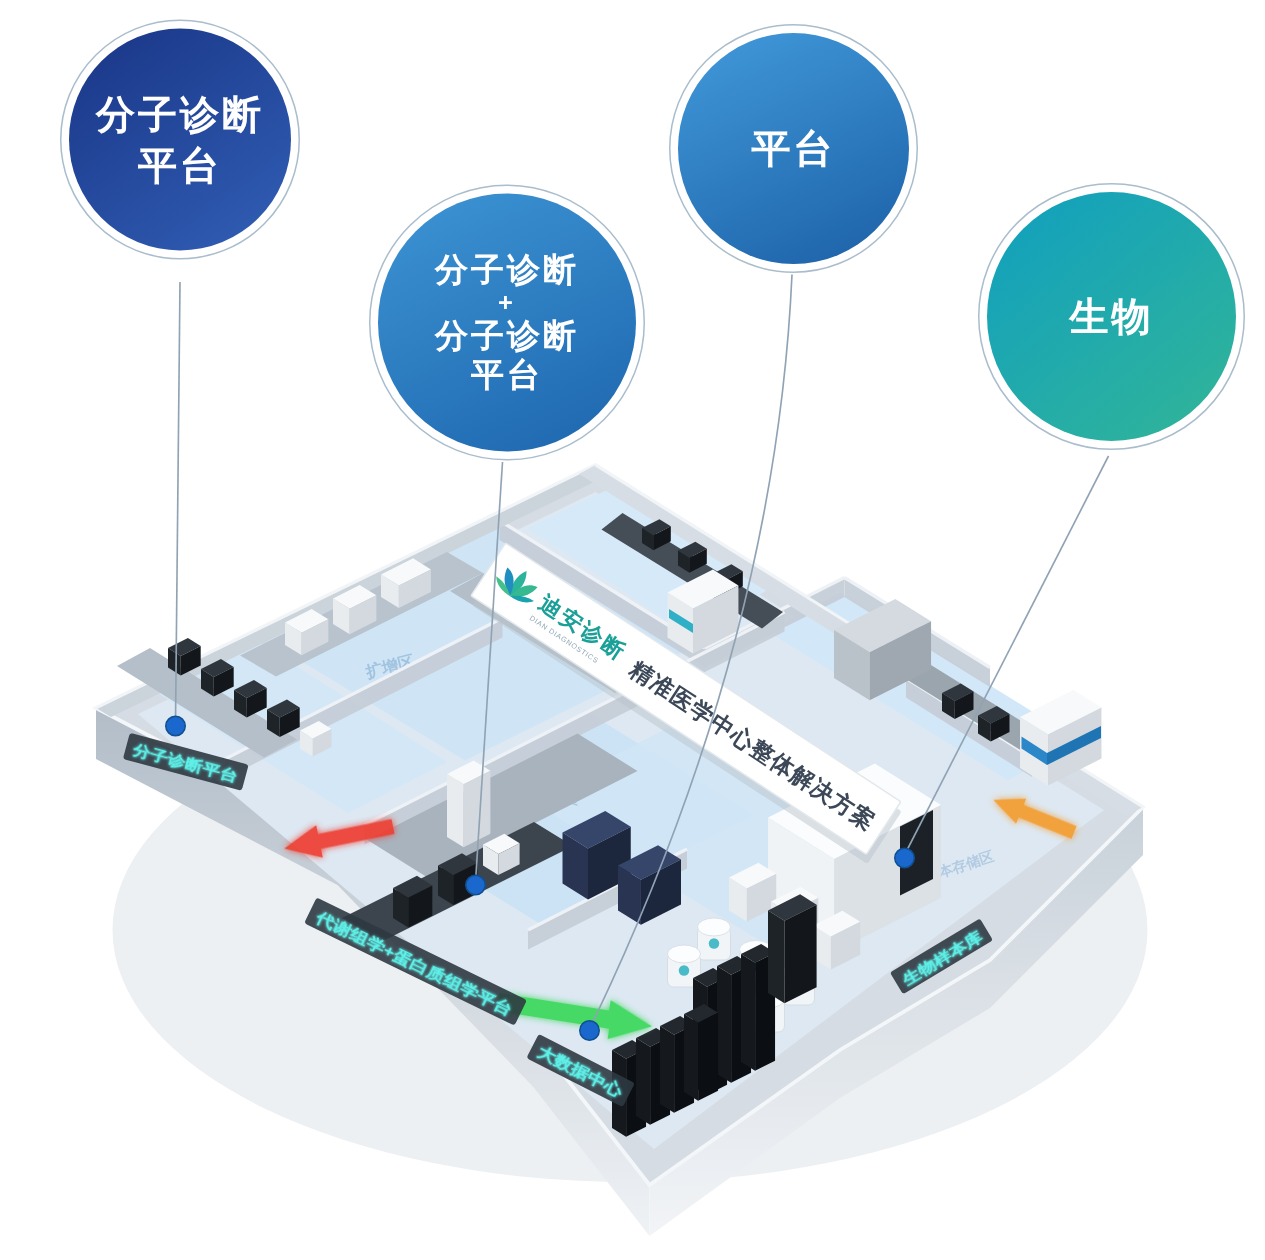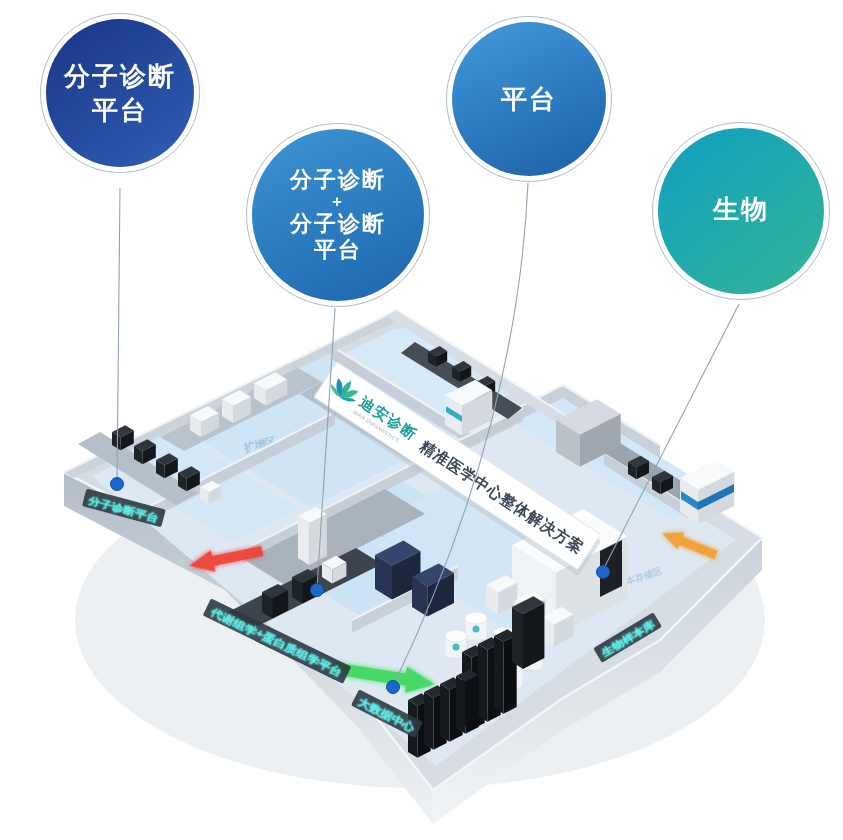--- a/index.html
+++ b/index.html
@@ -8,21 +8,21 @@
   .stage svg{position:absolute;left:0;top:0;}
   
   .callout{position:absolute;border-radius:50%;background:#fff;border:1px solid #a9bdcc;
            padding:5px;box-sizing:border-box;}
   .callout .inner{width:100%;height:100%;border-radius:50%;display:flex;flex-direction:column;
                   align-items:center;justify-content:center;color:#fff;font-weight:bold;
                   text-align:center;letter-spacing:2px;}
   .g1{background:linear-gradient(145deg,#1c3a8c 12%,#2f5cb2 92%);}
   .g2{background:linear-gradient(155deg,#3b92d2 6%,#1f68b0 94%);}
   .g3{background:linear-gradient(155deg,#3f97d8 6%,#1e63a9 94%);}
-  .g4{background:linear-gradient(140deg,#14a2bb 12%,#2fb39b 90%);font-family:Liberation Mono, monospace;}
+  .g4{background:linear-gradient(140deg,#14a2bb 12%,#2fb39b 90%);}
   #c1{left:40px;top:13px;width:160px;height:160px;}
   #c1 .cl{font-size:26px;line-height:1.32;}
   #c2{left:246px;top:123px;width:184px;height:184px;}
   #c2 .cl{font-size:22px;line-height:1.18;}
   #c2 .plus{font-size:17px;line-height:1.05;}
   #c3{left:446px;top:16px;width:166px;height:166px;}
   #c3 .cl{font-size:26px;line-height:1.32;}
   #c4{left:652px;top:122px;width:178px;height:178px;}
   #c4 .cl{font-size:26px;line-height:1.32;}
   

